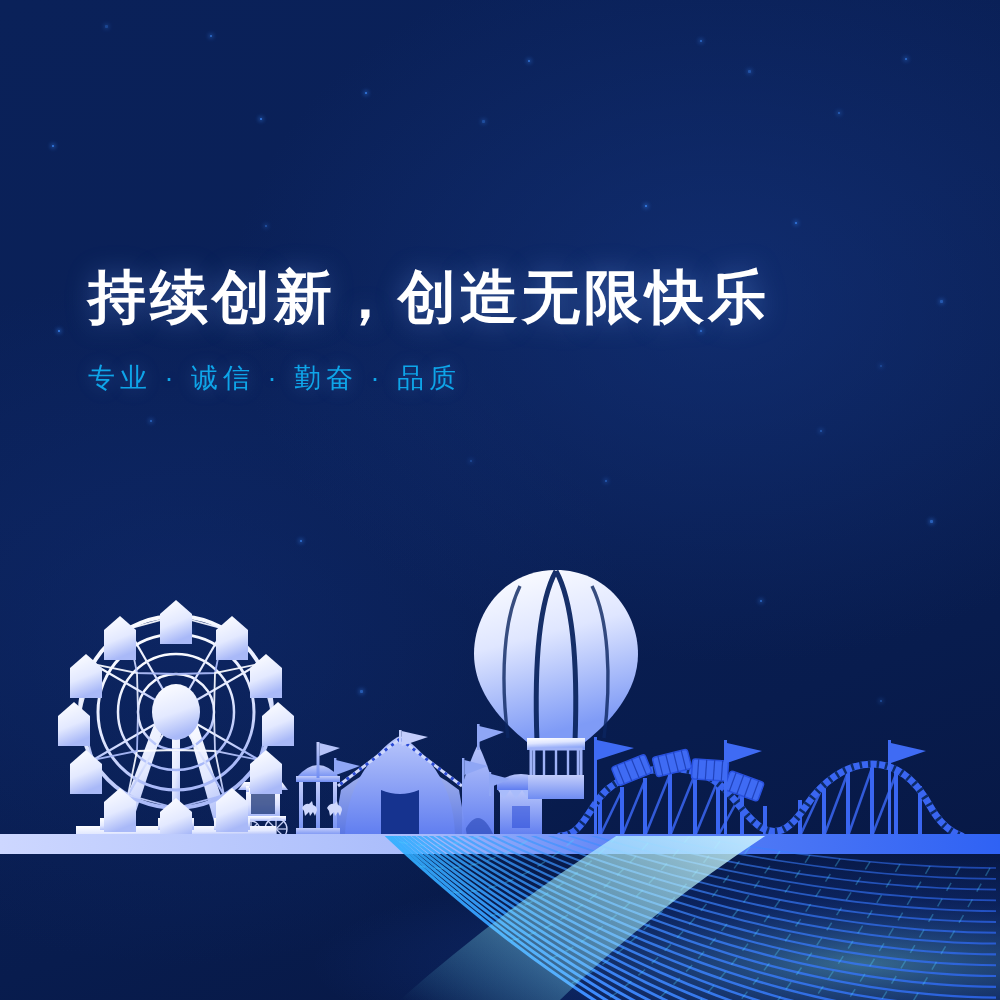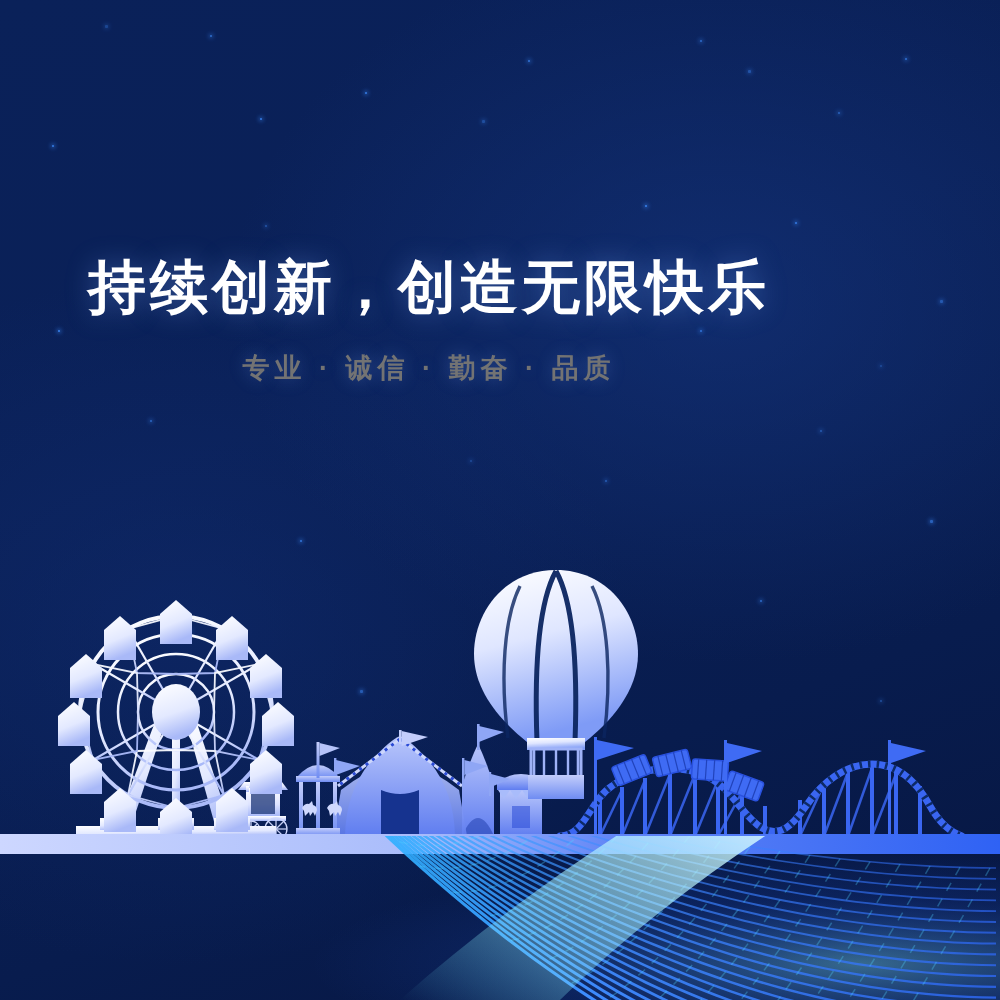--- a/index.html
+++ b/index.html
@@ -22,24 +22,23 @@
 
   
   #textblock{position:absolute;left:88px;top:258px;}
   #headline{
     font-size:58px;font-weight:700;color:#ffffff;letter-spacing:4px;
     line-height:1;white-space:nowrap;
     text-shadow:0 0 26px rgba(120,170,255,.38);
   }
   #subline{
     margin-top:34px;
-    font-size:27px;font-weight:700;color:#737373;letter-spacing:5px;
+    font-size:27px;font-weight:400;color:#0ea5e9;letter-spacing:5px;
     white-space:nowrap;
     text-shadow:0 0 18px rgba(120,170,255,.30);
-    text-align:center;
   }
 
   
   svg.full{position:absolute;left:0;top:0;width:1000px;height:1000px;display:block;}
 </style>
 </head>
 <body>
 
 <div id="stage">
 
@@ -489,16 +488,16 @@
           <path d="M 1020.0 NaN L 1014.0 NaN L 1008.0 NaN L 1002.0 NaN L 996.0 911.2 L 990.0 921.9 L 984.0 932.6 L 978.0 943.3 L 972.0 953.9 L 966.0 964.4 L 960.0 974.9 L 954.0 985.3 L 948.0 995.7 L 942.0 1006.0 L 936.0 1016.2 L 930.0 1026.3 L 924.0 1036.3 L 918.0 1046.3 L 912.0 1056.1 L 906.0 1065.9 L 900.0 1075.5 L 894.0 1085.1 L 888.0 1094.5 L 882.0 1103.9 L 876.0 1113.1 L 870.0 1122.1" stroke="#4fd4ff" stroke-width="1.5" stroke-dasharray="9 9" opacity="0.5" fill="none"></path>
           <path d="M 1050.0 NaN L 1044.0 NaN L 1038.0 NaN L 1032.0 NaN L 1026.0 NaN L 1020.0 NaN L 1014.0 NaN L 1008.0 NaN L 1002.0 NaN L 996.0 965.2 L 990.0 975.9 L 984.0 986.6 L 978.0 997.2 L 972.0 1007.8 L 966.0 1018.3 L 960.0 1028.7 L 954.0 1039.1 L 948.0 1049.4 L 942.0 1059.6 L 936.0 1069.7 L 930.0 1079.7 L 924.0 1089.6 L 918.0 1099.5 L 912.0 1109.2 L 906.0 1118.8 L 900.0 1128.4" stroke="#4fd4ff" stroke-width="1.5" stroke-dasharray="9 9" opacity="0.5" fill="none"></path>
         </g>
 
       <path d="M 1000 640 L 1000 706 C 880 760 700 862 560 1000 L 400 1000 C 580 840 810 710 1000 640 Z" fill="url(#gRidge)"></path>
     </g>
   </svg>
 
 </div>
 
-<div id="textblock" style="position:absolute;left:88px;top:258px;z-index:20;">
+<div id="textblock" style="position:absolute;left:88px;top:268px;z-index:20;">
   <div id="headline">持续创新，创造无限快乐</div>
   <div id="subline">专业 · 诚信 · 勤奋 · 品质</div>
 </div>
 
 </body></html>

